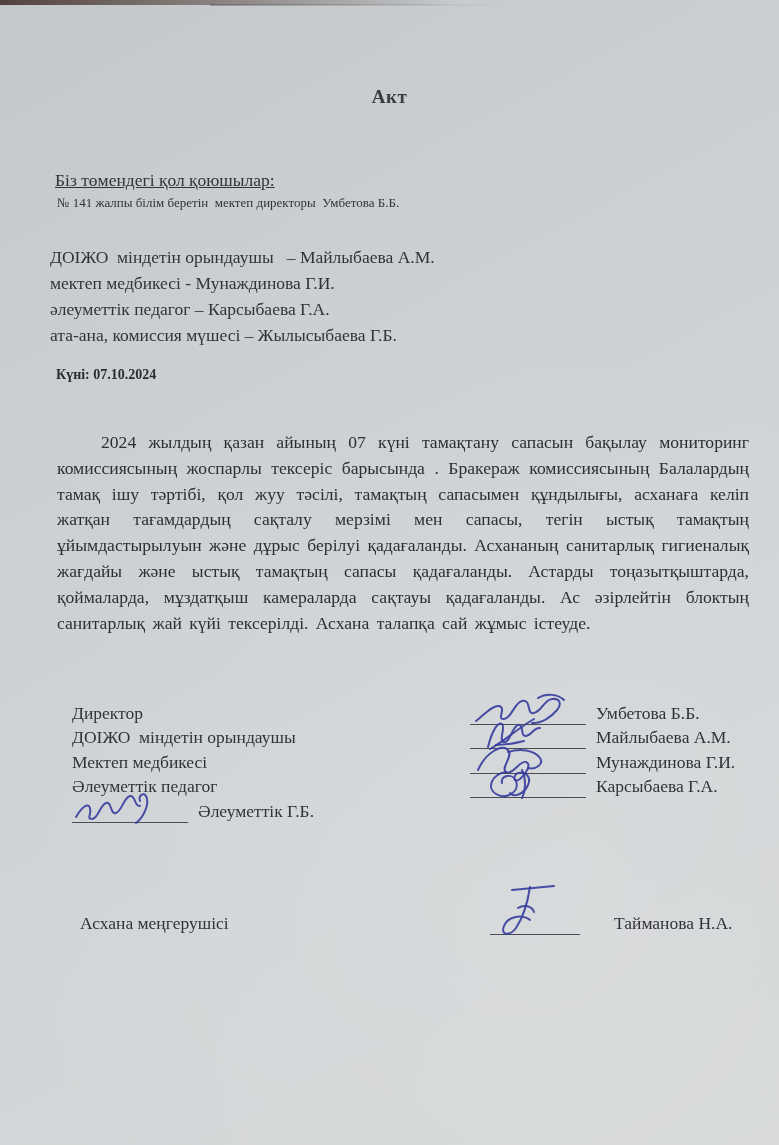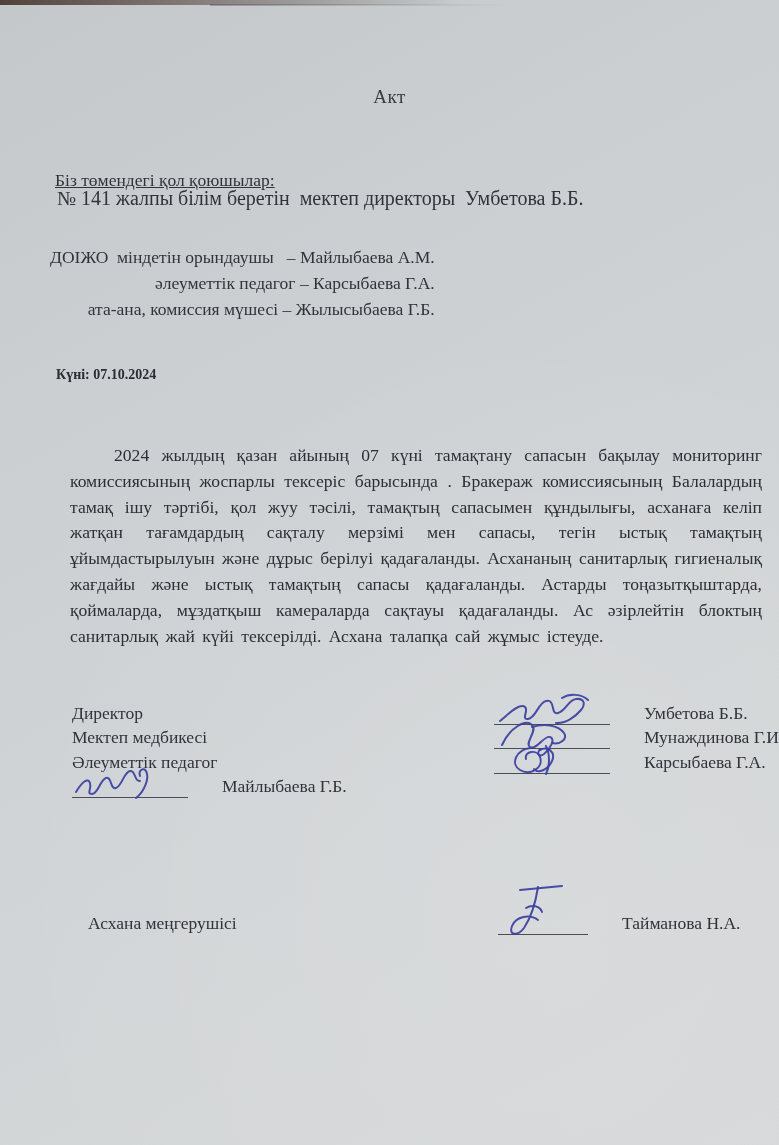--- a/index.html
+++ b/index.html
@@ -23,70 +23,71 @@
       rgba(62,42,34,0.85) 0%, rgba(62,42,34,0.55) 35%,
       rgba(80,70,62,0.30) 70%, rgba(80,70,62,0) 100%);
   }
   .scan-edge-top2 {
     position: absolute; top: 4px; left: 210px; height: 2px; width: 300px;
     background: linear-gradient(to right, rgba(70,60,55,0.35), rgba(70,60,55,0));
   }
   .title {
     position: absolute; top: 86px; left: 0; width: 100%;
     margin: 0; text-align: center;
-    font-size: 19px; font-weight: 400; letter-spacing: 0.5px;
+    font-size: 19px; font-weight: 700; letter-spacing: 0.5px;
     color: #3a3c44;
   }
   .line { position: absolute; margin: 0; white-space: pre-wrap; }
   .intro { top: 170px; left: 55px; font-size: 17.5px; text-decoration: underline; }
-  .director-line { top: 187px; left: 57px; font-size: 20px; }
+  .director-line { top: 195px; left: 57px; font-size: 13px; }
   .committee { position: absolute; top: 244px; left: 50px; }
   .committee p {
-    margin: 0; font-size: 17.5px; line-height: 26px; white-space: pre-wrap; text-align: right;
+    margin: 0; font-size: 17.5px; line-height: 26px; white-space: pre-wrap;
   }
   .date-line { top: 367px; left: 56px; font-size: 14px; font-weight: 700; color: #2b2c33; }
   .body-par {
     position: absolute; top: 428px; left: 55px; width: 692px;
-    margin: 15px; font-size: 17.6px; line-height: 25.8px;
+    margin: 2px; font-size: 17.6px; line-height: 25.8px;
     text-align: justify; text-indent: 44px; word-spacing: 3px;
     color: #2d2e34;
   }
   .sig-block { position: absolute; top: 700px; left: 72px; right: 24px; }
-  .sig-row { display: flex; align-items: flex-end; height: 24.6px; gap: 24px; }
+  .sig-row { display: flex; align-items: flex-end; height: 24.6px; }
   .sig-role { flex: 0 0 398px; font-size: 17.5px; line-height: 23px; white-space: pre-wrap; }
   .sig-line {
     position: relative; flex: 0 0 116px; height: 20px;
     border-bottom: 1.4px solid #4b4c54;
   }
   .sig-name { padding-left: 10px; font-size: 17.5px; line-height: 23px; white-space: nowrap; }
   .ink {
     position: absolute; left: 2px; bottom: -7px; width: 104px; height: 40px;
     color: var(--ink, #3a3f9f); overflow: visible;
   }
   .ink path { fill: none; stroke: currentColor; stroke-width: 2; stroke-linecap: round; opacity: 0.92; }
   .manager-row { position: absolute; top: 912px; left: 80px; display: flex; align-items: flex-end; }
-  .manager-row .sig-role { flex: 0 0 390px; margin-left: 8px; }
+  .manager-row .sig-role { flex: 0 0 390px; }
   .manager-line { flex: 0 0 90px; margin-left: 20px; }
   .manager-line .ink { width: 72px; height: 62px; bottom: -6px; left: 0; }
   .manager-row .sig-name { padding-left: 34px; }
 </style>
 </head>
 <body>
 
 <div class="page">
   <div class="scan-edge-top"></div>
   <div class="scan-edge-top2"></div>
 
   <h1 class="title">Акт</h1>
 
   <p class="line intro">Біз төмендегі қол қоюшылар:</p>
   <p class="line director-line">№ 141 жалпы білім беретін  мектеп директоры  Умбетова Б.Б.</p>
 
   <div class="committee">
     <p>ДОІЖО  міндетін орындаушы   – Майлыбаева А.М.</p>
+    <p>мектеп медбикесі - Мунаждинова Г.И.</p>
     <p>әлеуметтік педагог – Карсыбаева Г.А.</p>
     <p>ата-ана, комиссия мүшесі – Жылысыбаева Г.Б.</p>
   </div>
 
   <p class="line date-line">Күні: 07.10.2024</p>
 
   <p class="body-par">2024  жылдың қазан айының  07 күні  тамақтану сапасын бақылау мониторинг комиссиясының жоспарлы тексеріс барысында . Бракераж комиссиясының Балалардың тамақ ішу тәртібі, қол жуу тәсілі, тамақтың сапасымен құндылығы, асханаға келіп жатқан тағамдардың сақталу мерзімі мен сапасы, тегін ыстық тамақтың ұйымдастырылуын және дұрыс берілуі қадағаланды. Асхананың санитарлық гигиеналық жағдайы және ыстық тамақтың сапасы қадағаланды. Астарды тоңазытқыштарда, қоймаларда, мұздатқыш камераларда сақтауы қадағаланды. Ас әзірлейтін блоктың санитарлық жай күйі тексерілді. Асхана талапқа сай жұмыс істеуде.</p>
 
   <div class="sig-block">
 
@@ -94,20 +95,31 @@
       <span class="sig-role">Директор</span>
       <span class="sig-line">
         <svg class="ink" viewBox="0 0 104 40">
           <path d="M4 30 C12 24 20 14 27 15 C35 17 24 29 32 28 C40 27 42 12 50 10 C60 8 54 24 62 22 C70 20 72 9 80 8 C88 7 90 13 85 19 C80 25 70 33 60 32"></path>
           <path d="M66 7 C74 2 86 3 92 9"></path>
         </svg>
       </span>
       <span class="sig-name">Умбетова Б.Б.</span>
     </div>
 
+    <div class="sig-row">
+      <span class="sig-role">ДОІЖО  міндетін орындаушы</span>
+      <span class="sig-line">
+        <svg class="ink" viewBox="0 0 104 40">
+          <path d="M16 32 C20 16 26 6 30 9 C34 12 26 26 32 27 C38 28 40 12 46 10 C52 8 48 22 54 21 C60 20 62 12 68 13"></path>
+          <path d="M18 34 C32 26 48 12 62 4"></path>
+          <path d="M24 30 C30 30 44 28 52 26"></path>
+        </svg>
+      </span>
+      <span class="sig-name">Майлыбаева А.М.</span>
+    </div>
 
     <div class="sig-row">
       <span class="sig-role">Мектеп медбикесі</span>
       <span class="sig-line">
         <svg class="ink" viewBox="0 0 104 40">
           <path d="M6 30 C14 12 30 4 36 10 C42 16 28 28 34 32 C40 36 48 20 54 22 C60 24 54 34 48 39 C44 42 40 40 44 34"></path>
           <path d="M36 12 C48 8 62 10 68 18 C72 24 64 30 56 28"></path>
         </svg>
       </span>
       <span class="sig-name">Мунаждинова Г.И.</span>
@@ -125,21 +137,21 @@
       <span class="sig-name">Карсыбаева Г.А.</span>
     </div>
 
     <div class="sig-row">
       <span class="sig-line">
         <svg class="ink" viewBox="0 0 104 40">
           <path d="M2 28 C8 18 14 13 16 19 C18 25 12 30 18 30 C24 30 26 16 32 14 C38 12 36 26 42 24 C48 22 50 8 56 7 C62 6 60 18 66 17"></path>
           <path d="M62 34 C70 28 76 14 72 7 C70 3 64 6 66 12"></path>
         </svg>
       </span>
-      <span class="sig-name">Майлыбаева Г.Б.</span>
+      <span class="sig-name">Әлеуметтік Г.Б.</span>
     </div>
 
   </div>
 
   <div class="manager-row">
     <span class="sig-role">Асхана меңгерушісі</span>
     <span class="sig-line manager-line">
       <svg class="ink" viewBox="0 0 72 62">
         <path d="M22 12 L64 8"></path>
         <path d="M40 9 C38 22 34 38 26 50 C20 58 10 58 14 48 C18 38 32 36 40 42"></path>

